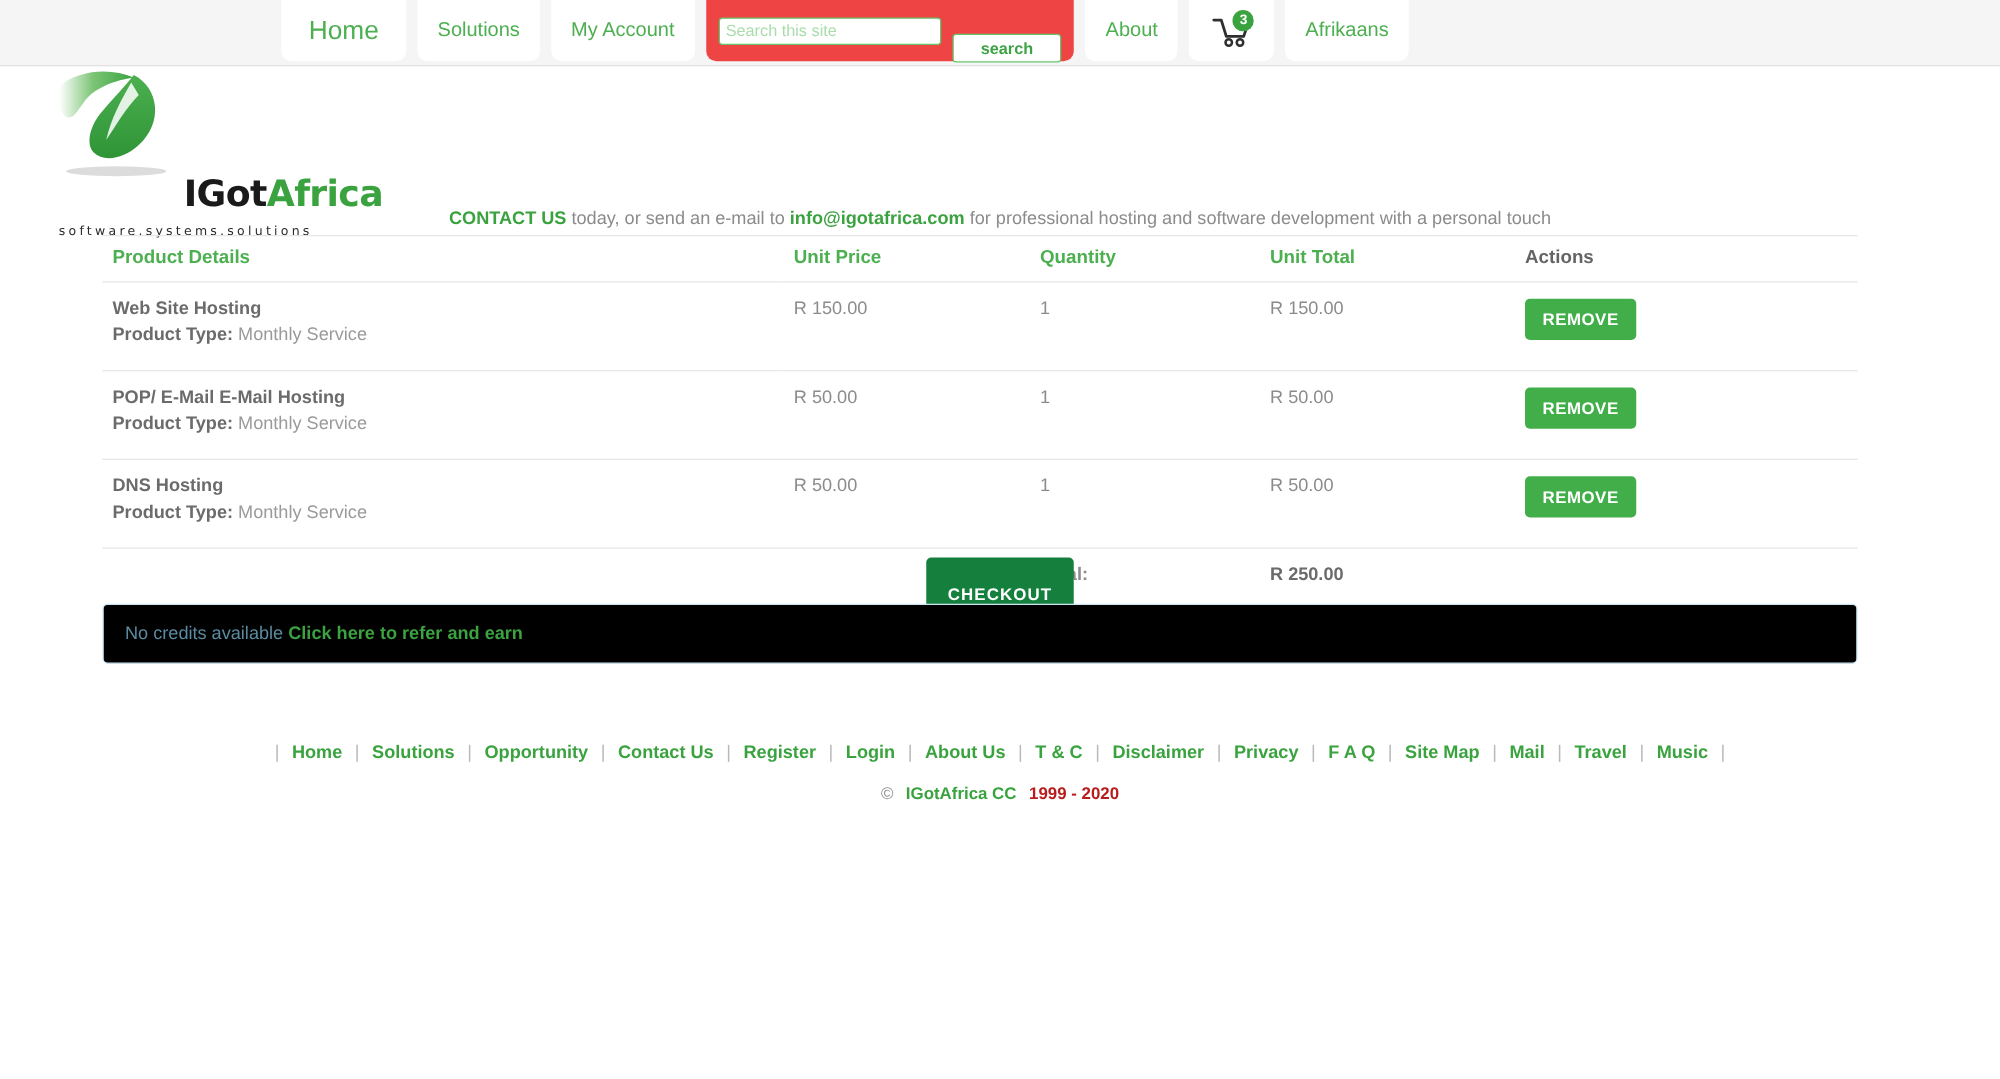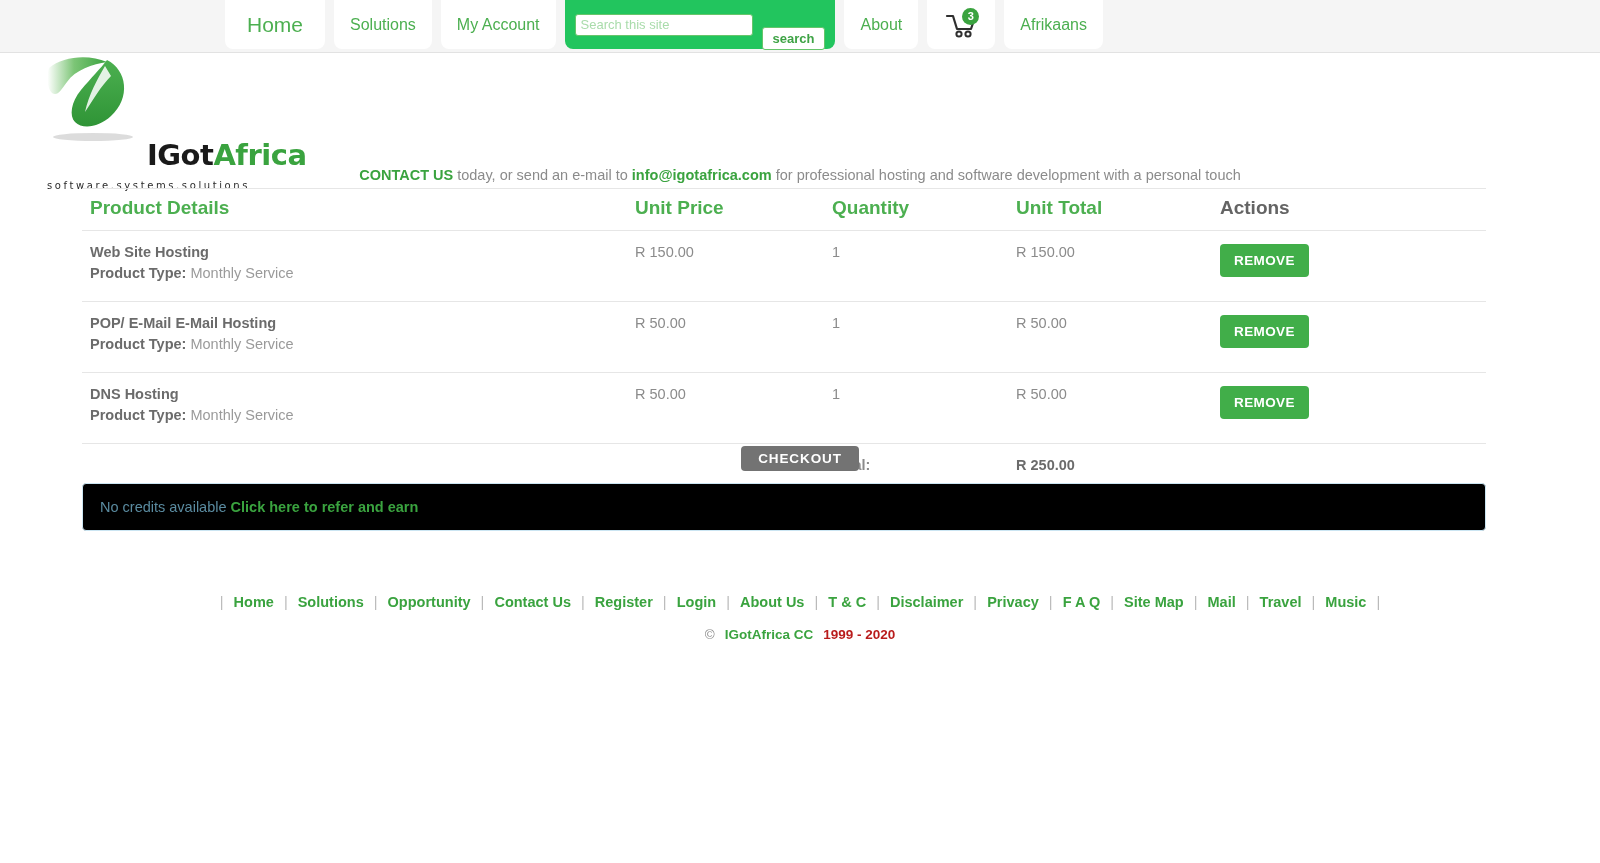--- a/index.html
+++ b/index.html
@@ -39,21 +39,21 @@
     font-size: 16px;
     white-space: nowrap;
     cursor: pointer;
   }
   .nav-item.active {
     font-size: 21px;
     padding: 0 22px;
     color: #4caf50;
   }
   .nav-search-cell {
-    background: #22c55e;
+    background: #ef4444;
     border-radius: 0 0 8px 8px;
     height: 49px;
     display: flex;
     align-items: center;
     padding: 0 10px;
     margin-right: 9px;
     gap: 9px;
     justify-content: flex-end;
   }
   .search-input {
@@ -69,21 +69,21 @@
     background: #fff;
   }
   .search-input::placeholder { color: #a9dcab; }
   .search-btn {
     border: 1px solid #66c56a;
     border-radius: 3px;
     background: #ffffff;
     color: #3ea345;
     font-weight: bold;
     font-size: 13px;
-    padding: 3px 10px;
+    padding: 3px 22px;
     cursor: pointer;
     font-family: "Liberation Sans", sans-serif;
     margin-top: 27px;
   }
   .nav-cart-cell {
     background: #ffffff;
     border-radius: 0 0 8px 8px;
     height: 49px;
     display: flex;
     align-items: center;
@@ -147,21 +147,21 @@
 
   
   .content {
     position: absolute;
     left: 82px; top: 188px;
     width: 1404px;
   }
   table.cart { width: 100%; border-collapse: collapse; }
   table.cart th {
     text-align: left;
-    font-size: 19px;
+    font-size: 15px;
     font-weight: bold;
     color: #4caf50;
     padding: 8px 0 11px 8px;
     border-bottom: 1px solid #e6e6e6;
     border-top: 1px solid #e6e6e6;
   }
   table.cart th.plain { color: #646464; }
   table.cart td {
     font-size: 14.5px;
     color: #8b8b8b;
@@ -201,28 +201,28 @@
   .total-row td.t-value { color: #6b6b6b; }
 
   
   .checkout-wrap {
     position: absolute;
     left: 0; top: 446px;
     width: 100%;
     display: flex; justify-content: center;
   }
   .btn-checkout {
-    background: #737373;
+    background: #15803d;
     color: #ffffff;
     font-weight: bold;
     font-size: 13.5px;
     letter-spacing: 0.9px;
     border: none;
     border-radius: 4px;
-    padding: 5px 17px;
+    padding: 22px 17px;
     cursor: pointer;
     font-family: "Liberation Sans", sans-serif;
   }
 
   
   .credits-alert {
     position: absolute;
     left: 82px; top: 483px;
     width: 1404px;
     background: #000000;

